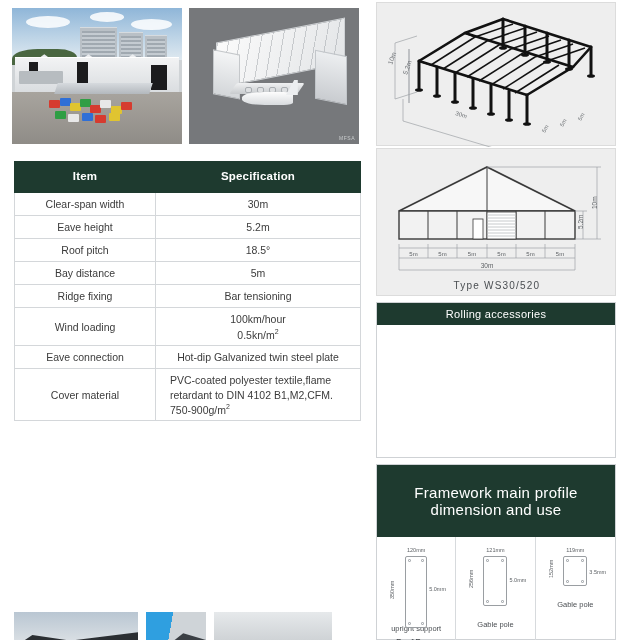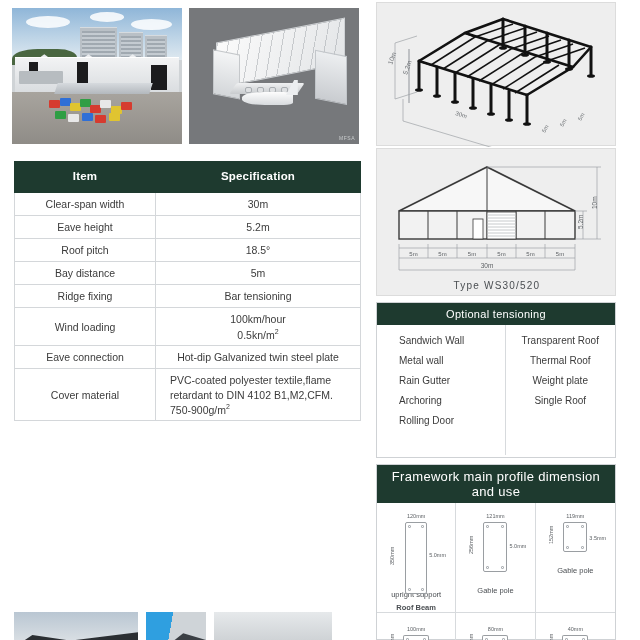--- a/index.html
+++ b/index.html
@@ -176,21 +176,21 @@
     background: #ffffff; border: 1px solid #cfd2d5;
   }
   #panel-acc  { top: 302px; height: 156px; }
   #panel-prof { top: 464px; height: 176px; }
 
   .box-title {
     background: #1e3a2f; color: #fff;
     font-size: 11px; text-align: center;
     padding: 5px 4px; letter-spacing: .3px;
   }
-  #panel-prof .box-title { font-size: 13px; padding: 4px; }
+  #panel-prof .box-title { font-size: 15px; padding: 19px; }
 
   
   .acc-body { display: flex; height: calc(100% - 24px); }
   .acc-col {
     flex: 1; padding: 10px 4px 0 4px;
     display: flex; flex-direction: column; gap: 9px;
     align-items: center;
   }
   .acc-col.left { border-right: 1px solid #d7dadd; align-items: flex-start; padding-left: 22px; }
   .acc-item { font-size: 10px; color: #3b3b3b; }
@@ -509,36 +509,21 @@
             <text x="124.5" y="107" font-size="6" fill="#5e6266" text-anchor="middle">5m</text>
             <text x="153.5" y="107" font-size="6" fill="#5e6266" text-anchor="middle">5m</text>
             <text x="183" y="107" font-size="6" fill="#5e6266" text-anchor="middle">5m</text>
           </g>
         <text x="110" y="119" font-size="6.5" fill="#5e6266" text-anchor="middle">30m</text>
         <text x="120" y="140" font-size="10" fill="#4a4e52" text-anchor="middle" letter-spacing="1.2">Type  WS30/520</text>
       </svg>
     </div>
 
     <div class="panel-box" id="panel-acc">
-      <div class="box-title">Optional  tensioning</div>
-      <div class="acc-body">
-        <div class="acc-col left" id="acc-left">
-            <div class="acc-item">Sandwich Wall</div>
-            <div class="acc-item">Metal wall</div>
-            <div class="acc-item">Rain Gutter</div>
-            <div class="acc-item">Archoring</div>
-            <div class="acc-item">Rolling Door</div>
-          </div>
-        <div class="acc-col" id="acc-right">
-            <div class="acc-item">Transparent Roof</div>
-            <div class="acc-item">Thermal Roof</div>
-            <div class="acc-item">Weight plate</div>
-            <div class="acc-item">Single Roof</div>
-          </div>
-      </div>
+      <div class="box-title">Rolling  accessories</div>
     </div>
 
     <div class="panel-box" id="panel-prof">
       <div class="box-title">Framework main profile dimension and use</div>
       <div class="prof-grid" id="prof-grid">
           <div class="prof-cell">
             <div class="prof-dia" style="width: 70px; height: 92px; margin-top: 4px;">
               <div class="tube" style="width: 22px; height: 72px; top: 8px;">
                 <div class="corner" style="top: 2px; right: 2px;"></div>
                 <div class="corner" style="top: 2px; left: 2px;"></div>

